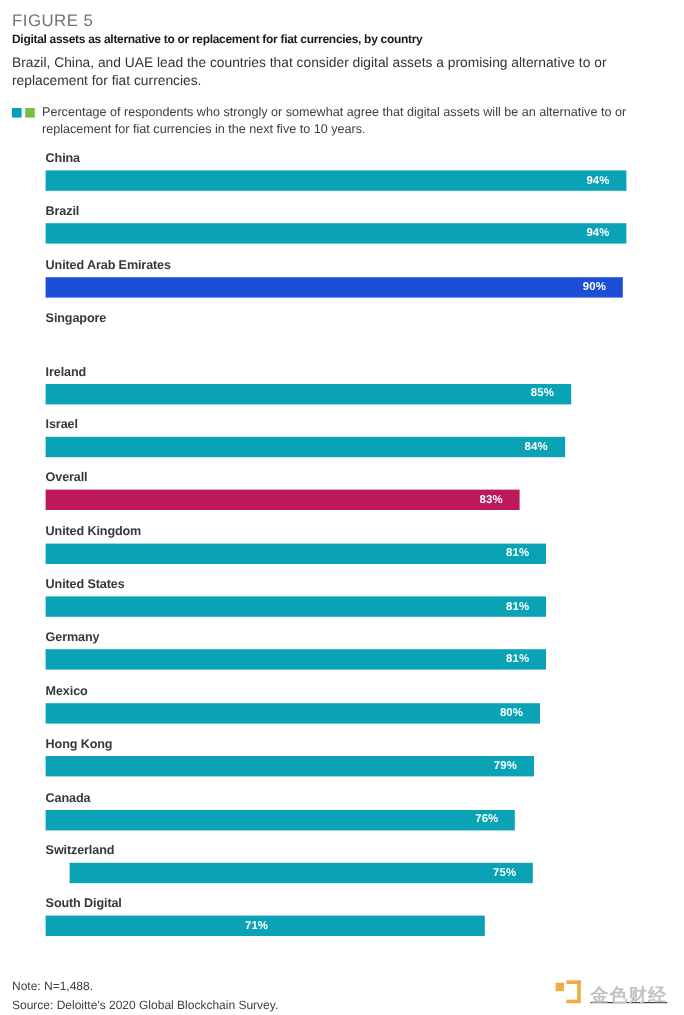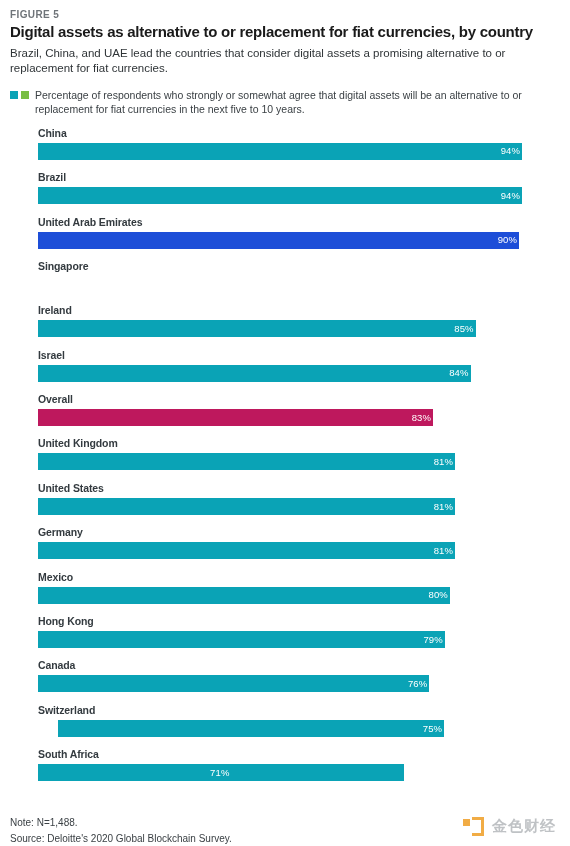--- a/index.html
+++ b/index.html
@@ -16,29 +16,28 @@
     position: relative;
   }
   .page {
     width: 570px;
     height: 846px;
     position: relative;
     box-sizing: border-box;
     padding: 0 10px;
   }
   .figure-kicker {
-    font-size: 10px;
+    font-size: 14px;
     letter-spacing: 0.4px;
     color: #6f7479;
     margin: 9px 0 3px 0;
     font-family: "Liberation Sans", sans-serif;
-    font-weight: bold;
   }
   .title {
-    font-size: 15px;
+    font-size: 10px;
     font-weight: bold;
     color: #1a1a1a;
     line-height: 1.15;
     letter-spacing: -0.25px;
     margin: 0 0 6px 0;
   }
   .subtitle {
     font-size: 11.5px;
     color: #2f3437;
     line-height: 1.32;
@@ -96,43 +95,44 @@
   .bar {
     height: 17px;
     position: relative;
     display: flex;
     align-items: center;
     justify-content: flex-end;
     box-sizing: border-box;
   }
   .bar-value {
     font-size: 9.5px;
-    font-weight: normal;
+    font-weight: bold;
     color: #ffffff;
-    padding-right: 2px;
+    padding-right: 14px;
     letter-spacing: 0.1px;
     line-height: 1;
   }
   .footnotes {
     position: absolute;
     left: 10px;
     bottom: 9px;
     font-size: 10px;
     color: #3b4145;
     line-height: 1.55;
   }
   .footnotes div { white-space: nowrap; }
   .watermark {
     position: absolute;
     right: 14px;
     bottom: 16px;
     display: flex;
-    align-items: flex-start;
+    align-items: flex-end;
     gap: 7px;
     opacity: 0.9;
+    text-decoration: underline;
   }
   .wm-mark {
     position: relative;
     width: 22px;
     height: 22px;
   }
   .wm-mark .sq-a {
     position: absolute;
     left: 0; top: 2px;
     width: 7px; height: 7px;
@@ -276,21 +276,21 @@
       </div>
       <div class="row">
         <div class="row-label">Switzerland</div>
         <div class="bar-track">
           <div class="bar" style="width: 386.17px; background: rgb(10, 163, 182); margin-left: 20px;">
             <span class="bar-value">75%</span>
           </div>
         </div>
       </div>
       <div class="row">
-        <div class="row-label">South Africa</div>
+        <div class="row-label">South Digital</div>
         <div class="bar-track">
           <div class="bar" style="width: 365.574px; background: rgb(10, 163, 182); justify-content: center;">
             <span class="bar-value">71%</span>
           </div>
         </div>
       </div>
     </div>
 
   <div class="footnotes">
     <div>Note: N=1,488.</div>

